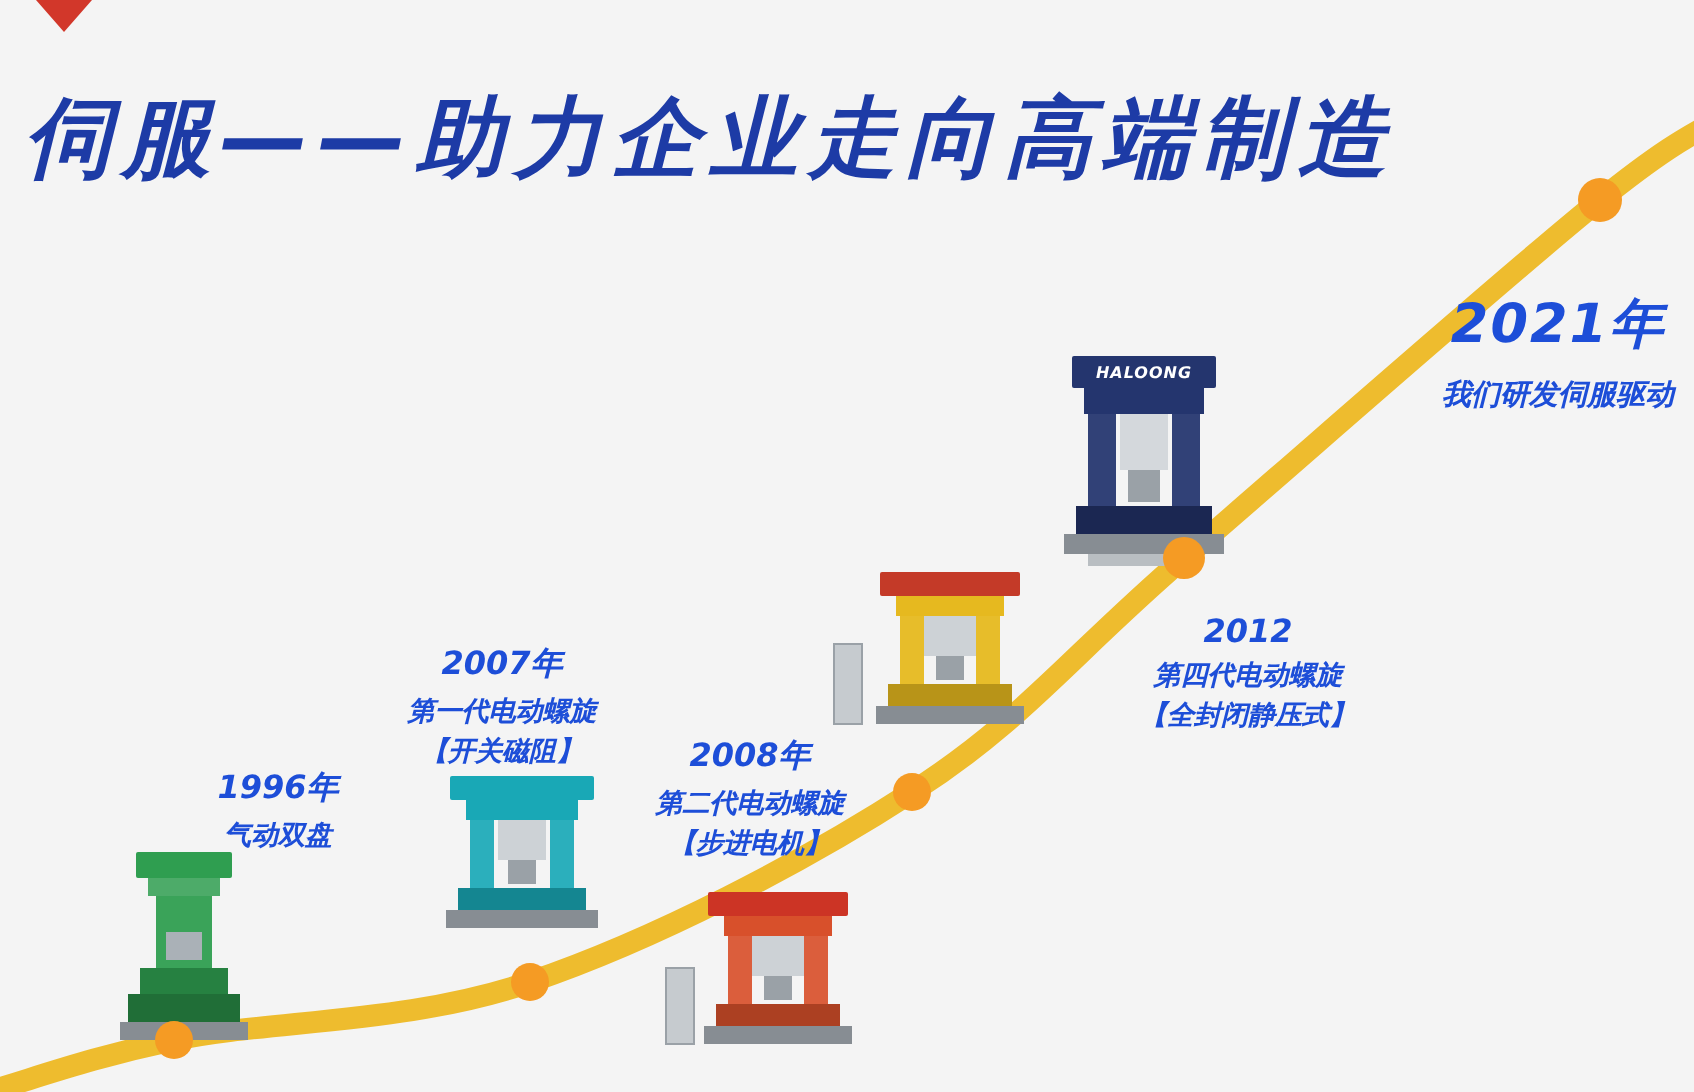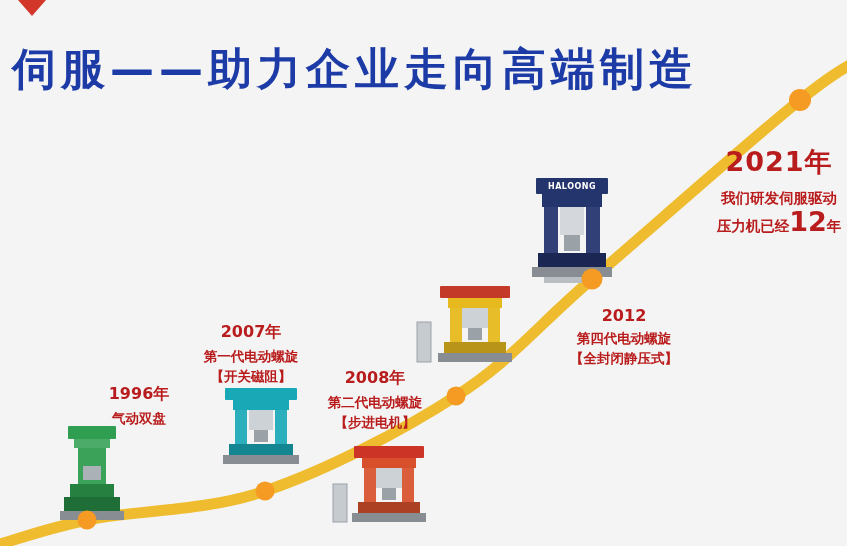--- a/index.html
+++ b/index.html
@@ -10,34 +10,34 @@
   }
   .layer{position:absolute;left:0;top:0;width:847px;height:546px;}
   .dots-layer{pointer-events:none;}
   .title{
     position:absolute;left:12px;top:40px;
     font-size:44px;font-weight:800;letter-spacing:5px;
     white-space:nowrap;color:#1d3ba6;margin:0;
   }
   .ms{
     position:absolute;transform:translateX(-50%);
-    text-align:center;color:#b91c1c;font-weight:700;white-space:nowrap;
+    text-align:center;color:#1d4ed8;font-weight:700;white-space:nowrap;
   }
   .ms .year{font-size:16px;margin-bottom:4px;}
   .ms .line{font-size:13.5px;line-height:19.5px;}
   .y2021 .year{font-size:27px;letter-spacing:1px;margin-bottom:9px;}
   .y2021 .line{font-size:14.5px;line-height:18px;margin-bottom:6px;}
   .y2021 .big{font-size:27px;font-weight:700;}
   .machine{position:absolute;transform:translateX(-50%);}
   .machine svg{display:block;}
 </style>
 </head>
 <body>
 
-<div class="stage" style="background: rgb(244, 244, 244);">
+<div class="stage" style="background: rgb(244, 244, 244); font-style: italic;">
 
   <svg class="layer" viewBox="0 0 847 546">
     <polygon points="18,0 46,0 32,16" fill="#d2372a"></polygon>
     <path d="M -20 550
              C 16 540, 40 530, 87 520
              C 134 510, 204 512, 265 491
              C 327 470, 402 431, 456 396
              C 511 361, 535 328, 592 279
              C 649 230, 754 137, 800 100
              C 846 63, 852 66, 875 50" fill="none" stroke-width="11" stroke-linecap="round" stroke="#eebc2e"></path>
@@ -134,23 +134,20 @@
   </div>
   <div class="ms" style="left:624px;top:306px;">
     <div class="year">2012</div>
     <div class="line">第四代电动螺旋</div>
     <div class="line">【全封闭静压式】</div>
   </div>
 
   <div class="ms y2021" style="left:779px;top:144px;">
     <div class="year">2021年</div>
     <div class="line">我们研发伺服驱动</div>
-    <div class="line">
-      <span>压力机已经</span><span class="big">12</span><span>年</span>
-    </div>
   </div>
 
   <svg class="layer dots-layer" viewBox="0 0 847 546">
     <circle cx="87" cy="520" r="9.5" fill="#f59b24"></circle>
     <circle cx="265" cy="491" r="9.5" fill="#f59b24"></circle>
     <circle cx="456" cy="396" r="9.5" fill="#f59b24"></circle>
     <circle cx="592" cy="279" r="10.5" fill="#f59b24"></circle>
     <circle cx="800" cy="100" r="11" fill="#f59b24"></circle>
   </svg>
 

